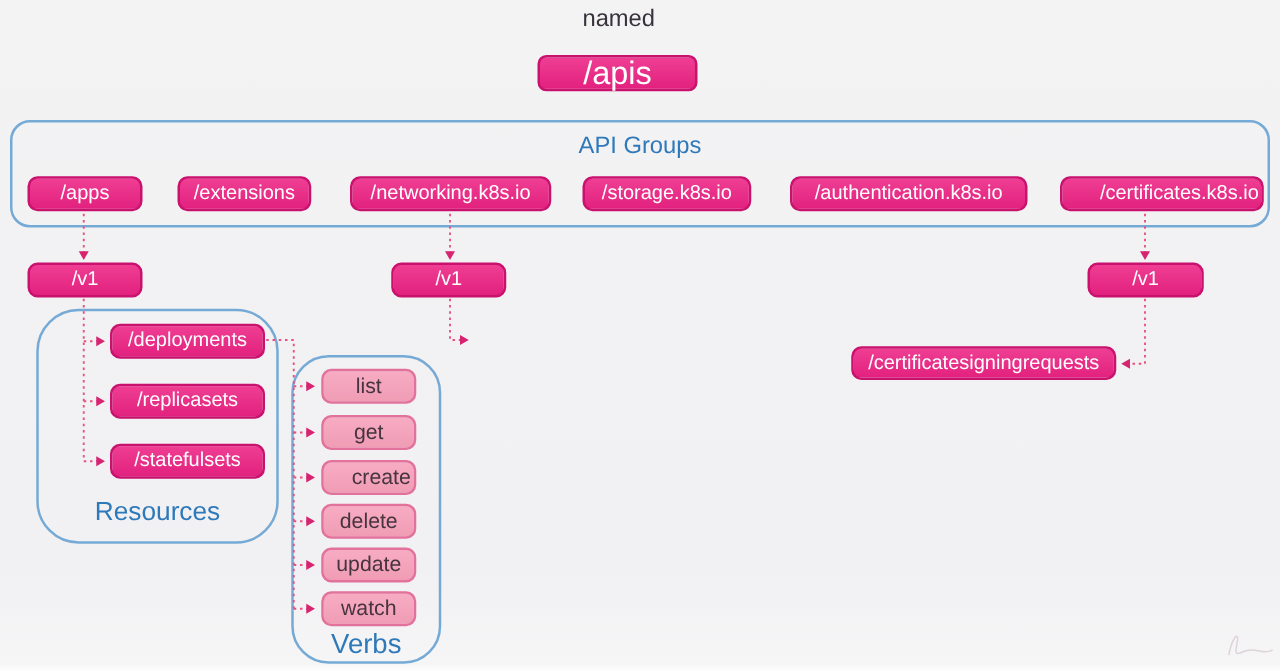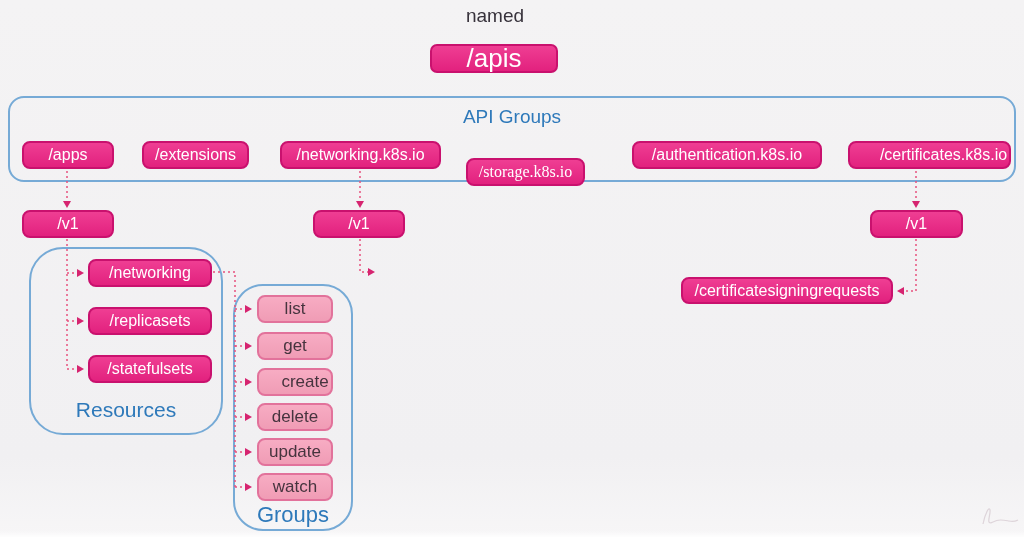--- a/index.html
+++ b/index.html
@@ -78,42 +78,42 @@
 
   <div class="label-dark" style="left:440px;top:5px;width:110px;">named</div>
   <div class="node node-apis" style="left:430px;top:44px;width:128px;">/apis</div>
 
   <div class="container-blue" style="left:8px;top:96px;width:1008px;height:86px;border-radius:16px;"></div>
   <div class="title-blue" style="left:432px;top:106px;width:160px;">API Groups</div>
 
   <div class="node" style="left:22px;top:141px;width:92px;">/apps</div>
   <div class="node" style="left:142px;top:141px;width:107px;">/extensions</div>
   <div class="node" style="left:280px;top:141px;width:161px;text-align:right;">/networking.k8s.io</div>
-  <div class="node" style="left:466px;top:158px;width:119px;font-family:Liberation Serif, serif;">/storage.k8s.io</div>
+  <div class="node" style="left:466px;top:141px;width:135px;">/storage.k8s.io</div>
   <div class="node" style="left:632px;top:141px;width:190px;">/authentication.k8s.io</div>
   <div class="node" style="left:848px;top:141px;width:163px;padding-left:28px;">/certificates.k8s.io</div>
 
   <div class="node" style="left:22px;top:210px;width:92px;">/v1</div>
   <div class="node" style="left:313px;top:210px;width:92px;">/v1</div>
   <div class="node" style="left:870px;top:210px;width:93px;">/v1</div>
 
   <div class="container-blue" style="left:29px;top:247px;width:194px;height:188px;border-radius:34px;"></div>
-  <div class="node" style="left:88px;top:259px;width:124px;">/networking</div>
+  <div class="node" style="left:88px;top:259px;width:124px;">/deployments</div>
   <div class="node" style="left:88px;top:307px;width:124px;">/replicasets</div>
   <div class="node" style="left:88px;top:355px;width:124px;">/statefulsets</div>
   <div class="title-blue" style="left:46px;top:398px;width:160px;font-size:21px;">Resources</div>
 
   <div class="container-blue" style="left:233px;top:284px;width:120px;height:247px;border-radius:30px;"></div>
   <div class="node node-verb" style="left:257px;top:295px;width:76px;">list</div>
   <div class="node node-verb" style="left:257px;top:332px;width:76px;">get</div>
   <div class="node node-verb" style="left:257px;top:368px;width:76px;padding-left:20px;">create</div>
   <div class="node node-verb" style="left:257px;top:403px;width:76px;">delete</div>
   <div class="node node-verb" style="left:257px;top:438px;width:76px;">update</div>
   <div class="node node-verb" style="left:257px;top:473px;width:76px;">watch</div>
-  <div class="title-blue" style="left:233px;top:502px;width:120px;font-size:22px;">Groups</div>
+  <div class="title-blue" style="left:233px;top:502px;width:120px;font-size:22px;">Verbs</div>
 
   <div class="node" style="left:681px;top:277px;width:212px;height:27px;">/certificatesigningrequests</div>
 
   <svg class="connectors" width="1024" height="537" viewBox="0 0 1024 537">
     <g stroke="#e8517f" stroke-width="1.5" stroke-dasharray="2,3" fill="none">
 
       <path d="M67,171 L67,202"></path>
       <path d="M360,171 L360,202"></path>
       <path d="M916,171 L916,202"></path>
 

